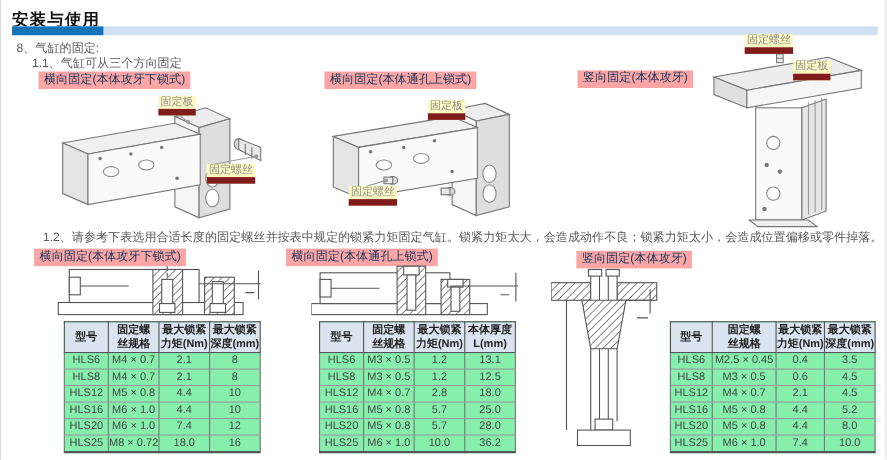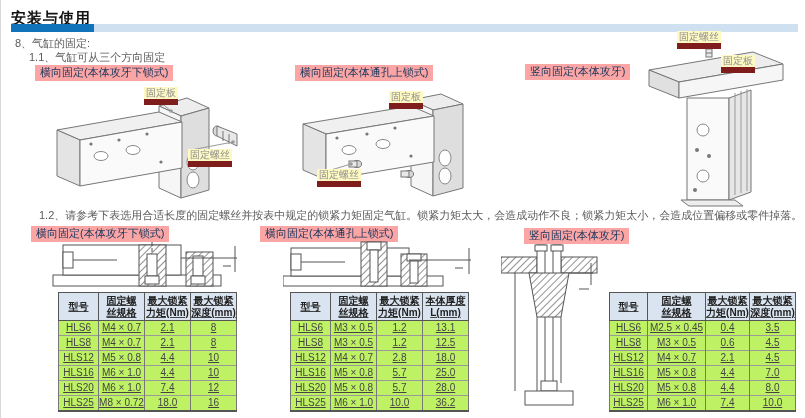--- a/index.html
+++ b/index.html
@@ -20,21 +20,21 @@
     padding:1px 5px 2px 5px;white-space:nowrap;line-height:13px;
   }
   .part-label{
     font-size:10px;color:#8e8e8e;border-bottom:6px solid #7f1d1d;padding:0 2px 1px 2px;
     white-space:nowrap;background:#fef9c3;line-height:11px;
   }
   svg{display:block;}
   
   table.spec{
     position:absolute;top:292px;border-collapse:collapse;table-layout:fixed;
-    font-size:10px;color:#444;background:#bef264;border:1px solid #555;border-bottom:2px solid #555;text-decoration:underline;
+    font-size:10px;color:#444;background:#86efac;border:1px solid #555;border-bottom:2px solid #555;
   }
   table.spec th{
     background:#d9e4f0;color:#222;font-weight:bold;border:1px solid #555;
     white-space:pre-line;line-height:11.5px;padding:2px 0;height:22px;text-align:center;
   }
   table.spec td{
     border-left:1px solid #777;border-right:1px solid #777;border-top:1px solid #999;
     text-align:center;padding:0;height:14px;line-height:14px;white-space:nowrap;overflow:hidden;
   }
 </style>
@@ -376,21 +376,21 @@
         <tr>
           <td>HLS12</td>
           <td>M4 × 0.7</td>
           <td>2.1</td>
           <td>4.5</td>
         </tr>
         <tr>
           <td>HLS16</td>
           <td>M5 × 0.8</td>
           <td>4.4</td>
-          <td>7.0</td>
+          <td>5.2</td>
         </tr>
         <tr>
           <td>HLS20</td>
           <td>M5 × 0.8</td>
           <td>4.4</td>
           <td>8.0</td>
         </tr>
         <tr>
           <td>HLS25</td>
           <td>M6 × 1.0</td>

